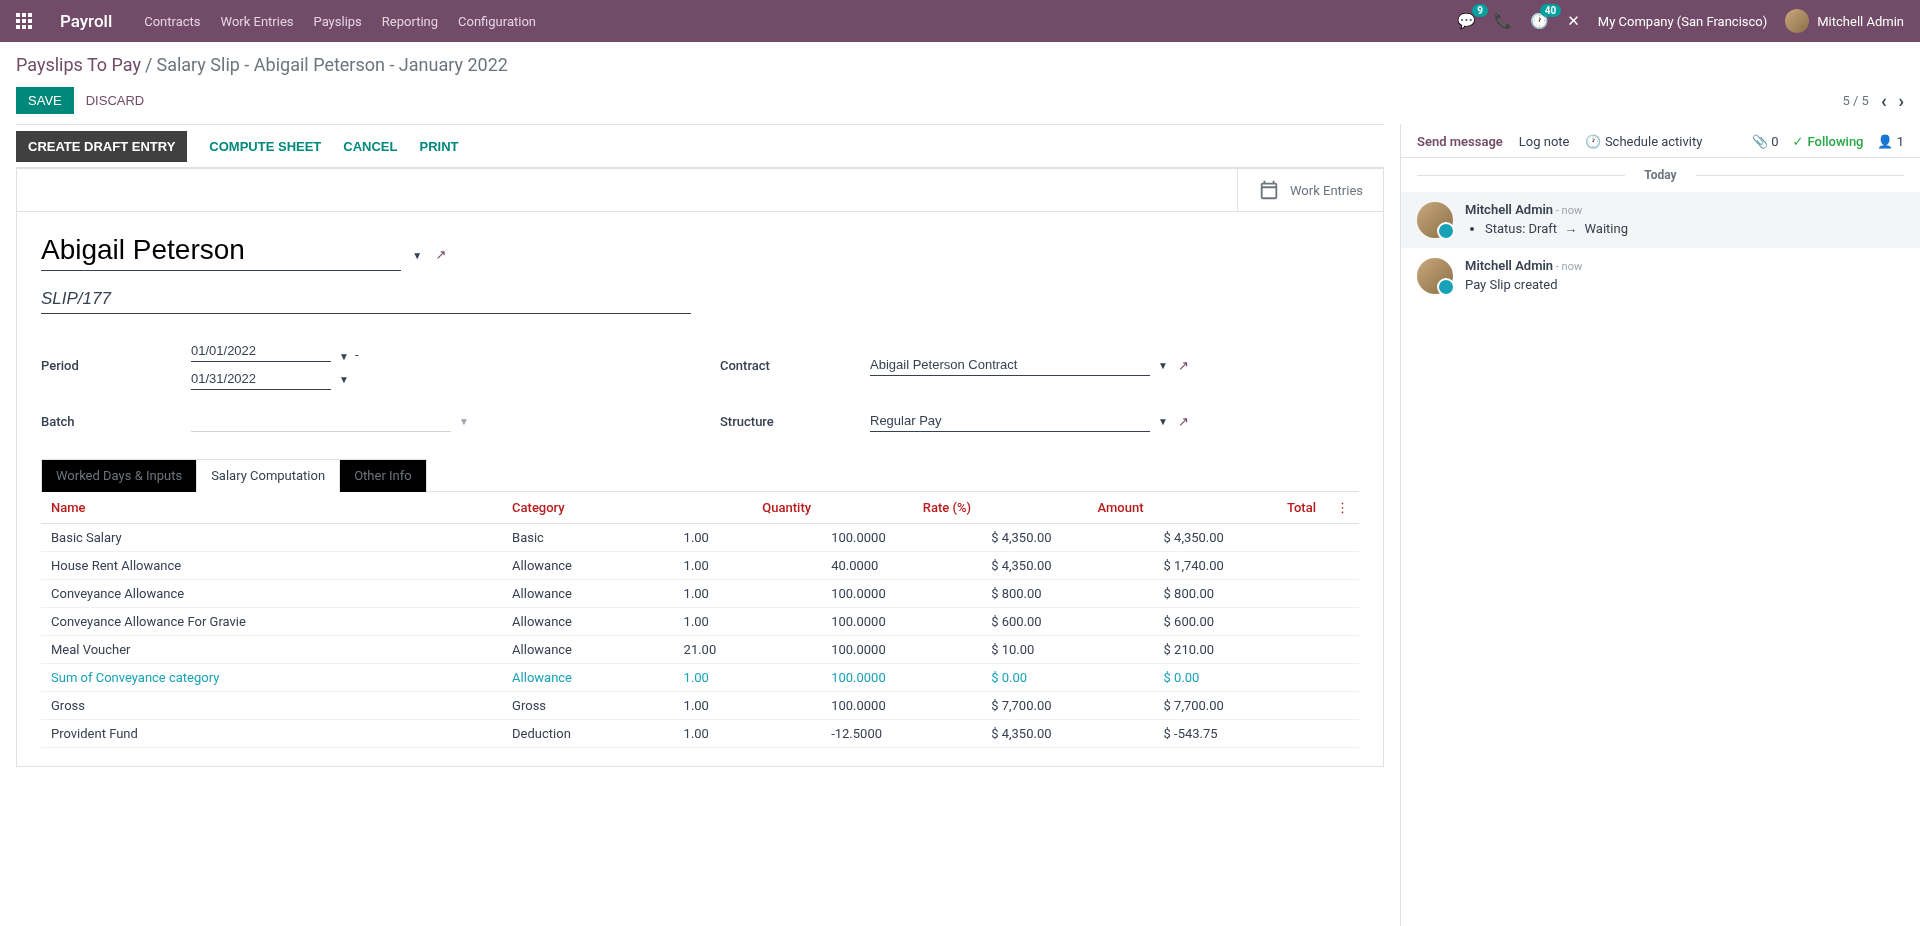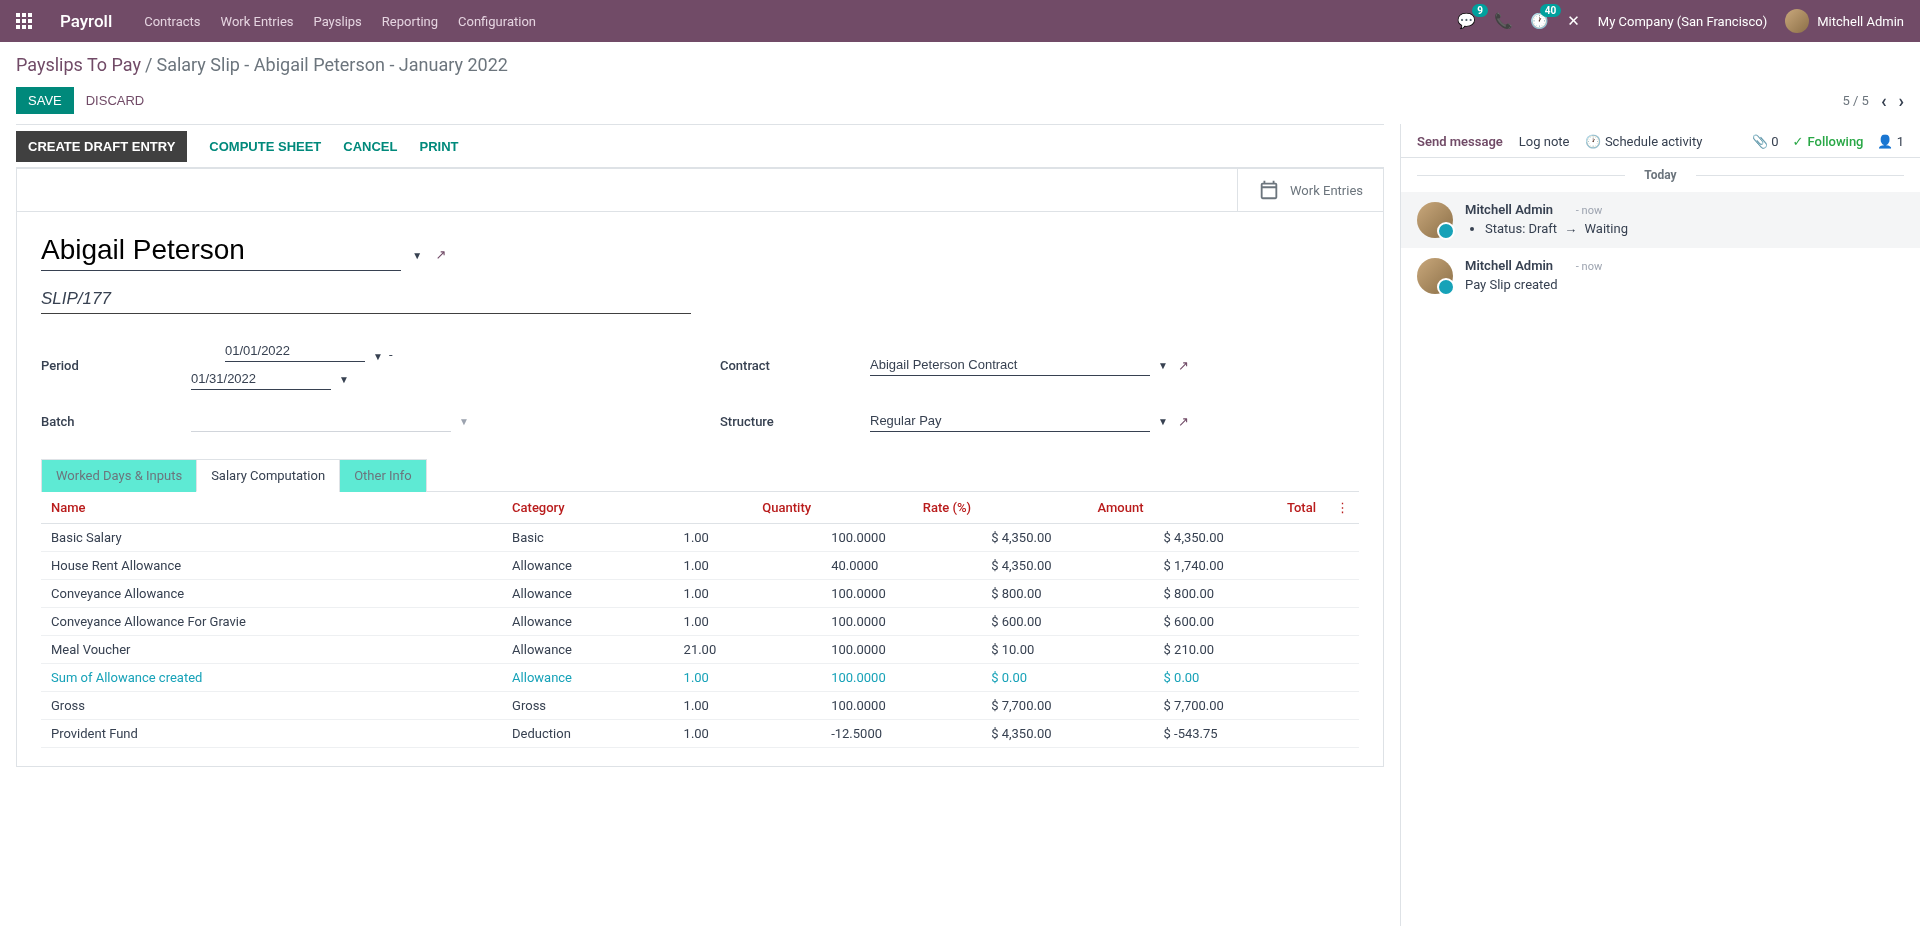--- a/index.html
+++ b/index.html
@@ -57,21 +57,21 @@
 .form-grid { display: grid; grid-template-columns: 1fr 1fr; gap: 20px 40px; margin-top: 26px; }
 .form-field { display: flex; align-items: center; }
 .field-label { width: 150px; color: #374151; font-weight: 500; font-size: 13px; }
 .field-input { border: none; border-bottom: 1px solid #374151; padding: 3px 0; font-size: 13px; color: #374151; background: transparent; }
 .field-input.wide { width: 280px; }
 .field-input.short { width: 140px; }
 .field-input.muted { border-bottom: 1px solid #d1d5db; width: 260px; }
 .date-sep { margin: 0 6px; }
 
 .tabs { display: flex; margin-top: 26px; border-bottom: 1px solid #dee2e6; }
-.tab { padding: 8px 14px; border: 1px solid #dee2e6; border-bottom: none; background: #5eead4; color: #6c757d; cursor: pointer; margin-right: -1px; font-size: 13px; position: relative; top: 1px; }
+.tab { padding: 8px 14px; border: 1px solid #dee2e6; border-bottom: none; background: #000000; color: #6c757d; cursor: pointer; margin-right: -1px; font-size: 13px; position: relative; top: 1px; }
 .tab.active { color: #374151; background: #fff; border-bottom: 1px solid #fff; }
 
 .salary-table { width: 100%; border-collapse: collapse; }
 .salary-table th { text-align: left; padding: 8px 10px; border-bottom: 1px solid #dee2e6; font-weight: 500; color: #b91c1c; font-size: 13px; background: #fff; }
 .salary-table th.num { text-align: right; }
 .salary-table td { padding: 6px 10px; border-bottom: 1px solid #eef0f2; font-size: 13px; }
 .salary-table td.num { text-align: left; }
 .salary-table tr.highlight td { color: #17a2b8; }
 .table-opts { width: 20px; text-align: center; color: #6c757d; cursor: pointer; }
 
@@ -87,21 +87,21 @@
 .chatter-date::before, .chatter-date::after { content: ''; position: absolute; top: 50%; width: 40%; height: 1px; background: #dee2e6; }
 .chatter-date::before { left: 16px; }
 .chatter-date::after { right: 16px; }
 
 .message { display: flex; gap: 12px; padding: 10px 16px; }
 .message.note { background: #f4f5f6; }
 .msg-avatar { width: 36px; height: 36px; border-radius: 50%; background: linear-gradient(135deg, #c9a87c, #8b6f47); flex-shrink: 0; position: relative; }
 .msg-avatar::after { content: ''; position: absolute; bottom: -2px; right: -2px; width: 14px; height: 14px; background: #17a2b8; border-radius: 50%; border: 2px solid #fff; }
 .msg-body { flex: 1; }
 .msg-author { font-weight: 600; font-size: 13px; color: #374151; }
-.msg-time { color: #9ca3af; font-size: 11px; margin-left: 20px; }
+.msg-time { color: #9ca3af; font-size: 11px; margin-left: 0; }
 .msg-content { margin-top: 4px; font-size: 13px; }
 .msg-content ul { list-style: disc; margin-left: 20px; }
 .status-arrow { margin: 0 4px; }
 </style>
 </head>
 <body>
 
 <div class="navbar">
   <div class="navbar-left">
     <div class="apps-icon">
@@ -176,21 +176,21 @@
           <input class="employee-input" value="Abigail Peterson" style="">
           <span class="dropdown-caret">▼</span>
           <span class="ext-link">↗</span>
         </div>
         <input class="slip-input" value="SLIP/177" style="">
 
         <div class="form-grid">
           <div class="form-field">
             <span class="field-label">Period</span>
             <div>
-              <div style="display:flex;align-items:flex-end;margin-left:34px;">
+              <div style="display:flex;align-items:flex-end;">
                 <input class="field-input short" value="01/01/2022" style="">
                 <span class="dropdown-caret">▼</span>
                 <span class="date-sep">-</span>
               </div>
               <div style="display:flex;align-items:center;margin-top:6px;">
                 <input class="field-input short" value="01/31/2022" style="">
                 <span class="dropdown-caret">▼</span>
               </div>
             </div>
           </div>
@@ -271,21 +271,21 @@
               <tr>
                 <td>Meal Voucher</td>
                 <td>Allowance</td>
                 <td class="num">21.00</td>
                 <td class="num">100.0000</td>
                 <td class="num">$ 10.00</td>
                 <td class="num">$ 210.00</td>
                 <td></td>
               </tr>
               <tr class="highlight">
-                <td>Sum of Allowance created</td>
+                <td>Sum of Conveyance category</td>
                 <td>Allowance</td>
                 <td class="num">1.00</td>
                 <td class="num">100.0000</td>
                 <td class="num">$ 0.00</td>
                 <td class="num">$ 0.00</td>
                 <td></td>
               </tr>
               <tr>
                 <td>Gross</td>
                 <td>Gross</td>

